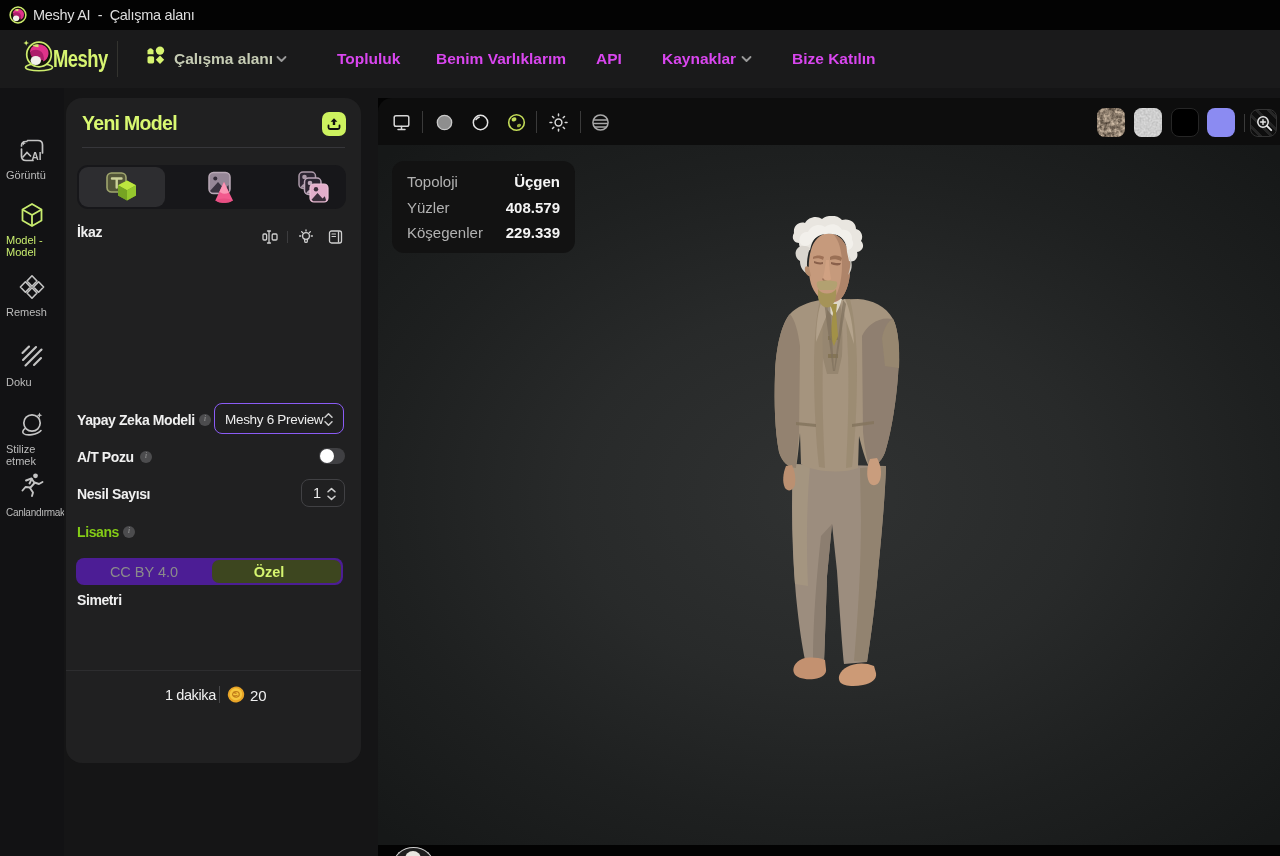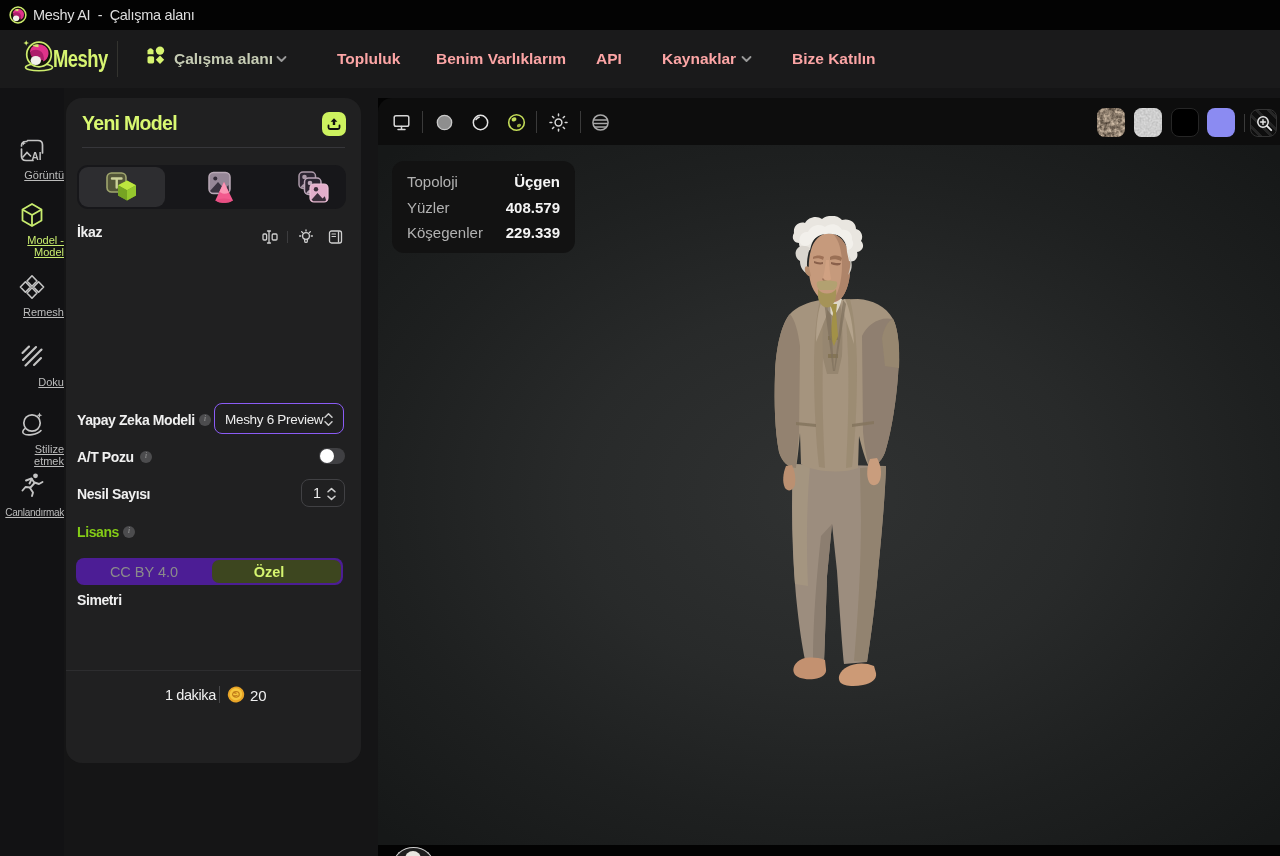--- a/index.html
+++ b/index.html
@@ -4,24 +4,24 @@
 <style>
   * { margin:0; padding:0; box-sizing:border-box; }
   html,body { width:1280px; height:856px; overflow:hidden; background:#000; font-family:"Liberation Sans",sans-serif; }
   .abs { position:absolute; }
   #stage { position:relative; width:1280px; height:856px; background:#030303; }
   
   #titlebar { position:absolute; left:0; top:0; width:1280px; height:30px; background:#030303; }
   #titlebar .ttext { position:absolute; left:33px; top:7px; font-size:14.5px; color:#dedede; letter-spacing:-.3px; }
   
   #nav { position:absolute; left:0; top:30px; width:1280px; height:58px; background:#1a1a1b; }
-  .navlink { position:absolute; top:20px; font-size:15.5px; font-weight:bold; color:#fca5a5; }
+  .navlink { position:absolute; top:20px; font-size:15.5px; font-weight:bold; color:#d946ef; }
   
   #rail { position:absolute; left:0; top:88px; width:64px; height:768px; background:#121214; }
-  .raillab { width:64px; left:0; text-align:right; font-size:11px; color:#bcbcbc; line-height:11.5px;text-decoration:underline; }
+  .raillab { width:64px; left:6px; text-align:left; font-size:11px; color:#bcbcbc; line-height:11.5px; }
   .infodot { width:12px; height:12px; border-radius:50%; background:#4c4c4e; }
   .infodot::after { content:"i"; position:absolute; left:0; top:-1px; width:12px; text-align:center; font-size:9px; color:#969696; font-style:italic; font-family:"Liberation Serif",serif; }
   .segtxt { text-align:center; font-size:14.5px; color:#8b8b8b; }
   #panelarea { position:absolute; left:64px; top:88px; width:314px; height:768px; background:#151516; }
   #panel { position:absolute; left:2px; top:10px; width:295px; height:665px; background:#202021; border-radius:16px; }
   
   #viewport { position:absolute; left:378px; top:98px; width:902px; height:747px; background:#0d0d0d; border-radius:14px 0 0 0; overflow:hidden; }
   #canvas { position:absolute; left:0; top:47px; width:902px; height:700px;
     background:radial-gradient(ellipse 640px 470px at 50% 50%, #303232 0%, #282a2a 40%, #1e2020 70%, #161818 100%); }
   #topstrip { position:absolute; left:378px; top:88px; width:902px; height:10px; background:#151516; }

